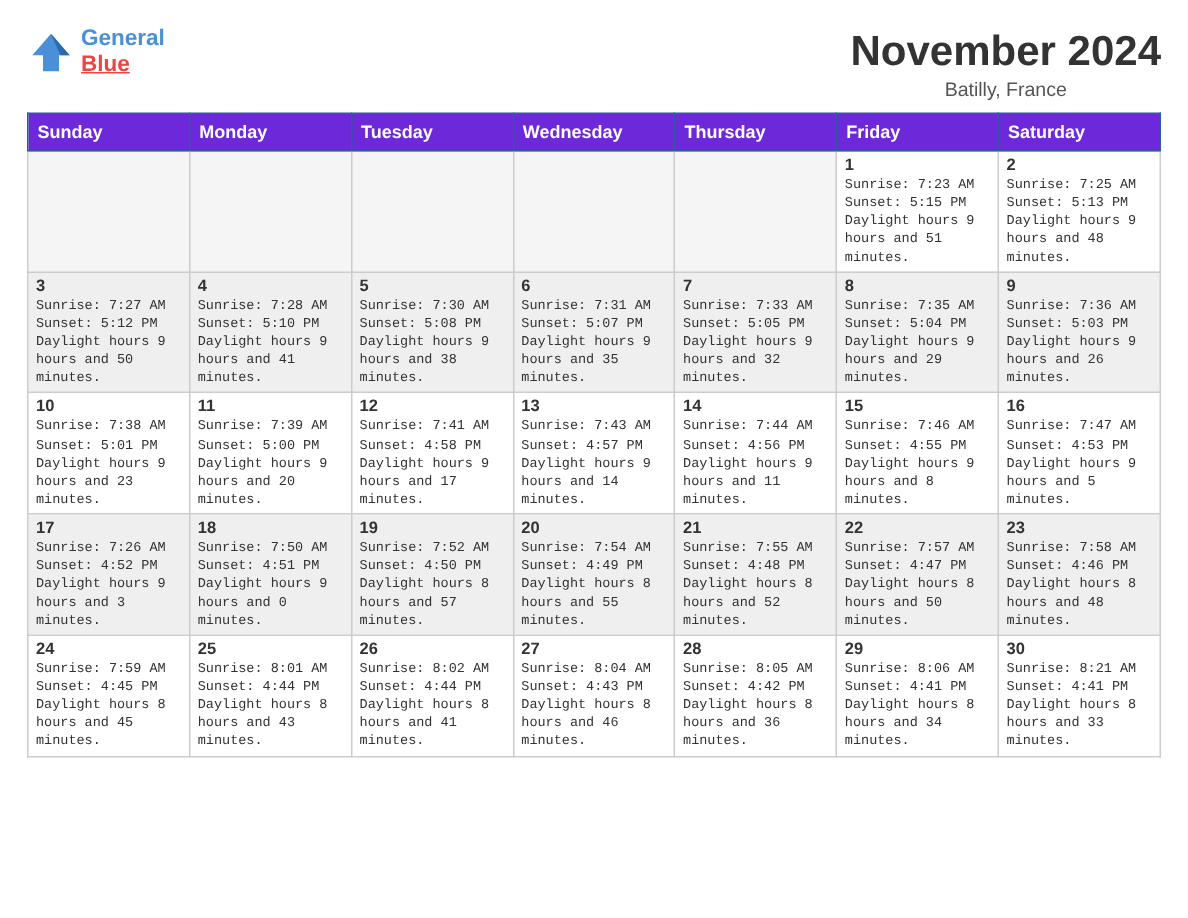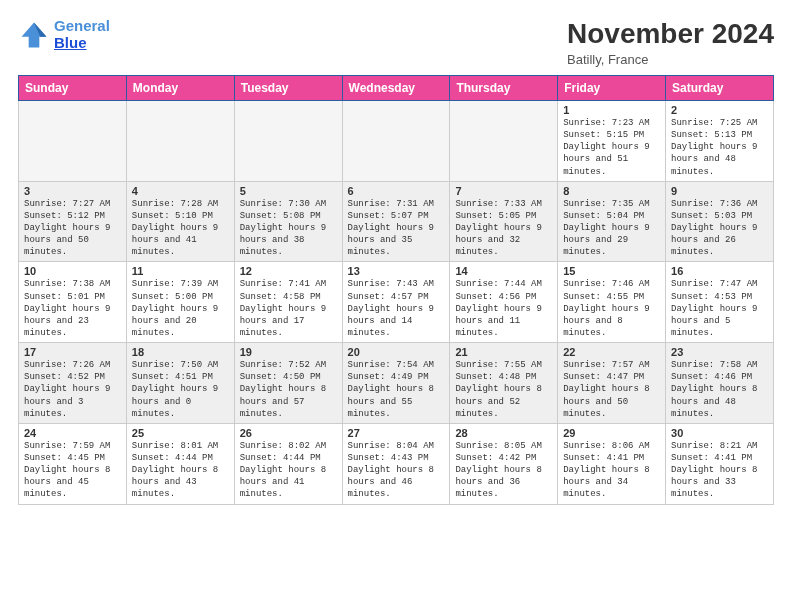--- a/index.html
+++ b/index.html
@@ -35,42 +35,42 @@
       line-height: 1.1;
     }
     .logo-text span {
       color: #4a90d9;
     }
     .logo-icon {
       width: 32px;
       height: 32px;
     }
     .title-block {
-      text-align: left;
+      text-align: center;
       margin-left: 38px;
     }
     .month-title {
       font-size: 28px;
       font-weight: bold;
       color: #333;
     }
     .location {
       font-size: 13px;
       color: #555;
       margin-top: 2px;
     }
     .calendar {
       flex: 1;
       border: 1px solid #ccc;
       border-collapse: collapse;
       width: 100%;
       table-layout: fixed;
     }
     .calendar th {
-      background: #ec4899;
+      background: #6d28d9;
       color: #fff;
       font-size: 12px;
       font-weight: bold;
       text-align: left;
       padding: 5px 6px;
       border: 1px solid #2d5aa0;
     }
     .calendar td {
       border: 1px solid #ccc;
       vertical-align: top;
@@ -104,21 +104,21 @@
 
 <div class="page">
   <div class="header">
     <div class="logo">
       <svg class="logo-icon" viewBox="0 0 36 36">
         <polygon points="18,4 32,20 24,20 24,32 12,32 12,20 4,20" fill="#4a90d9"></polygon>
         <polygon points="18,4 32,20 25,20" fill="#2a6ab0"></polygon>
       </svg>
       <div class="logo-text">
         <div><span>General</span></div>
-        <div><span style="color:#1d4ed8;text-decoration:underline;">Blue</span></div>
+        <div><span style="color:#ef4444;text-decoration:underline;">Blue</span></div>
       </div>
     </div>
     <div class="title-block">
       <div class="month-title">November 2024</div>
       <div class="location">Batilly, France</div>
     </div>
   </div>
 
   <table class="calendar">
     <thead>

